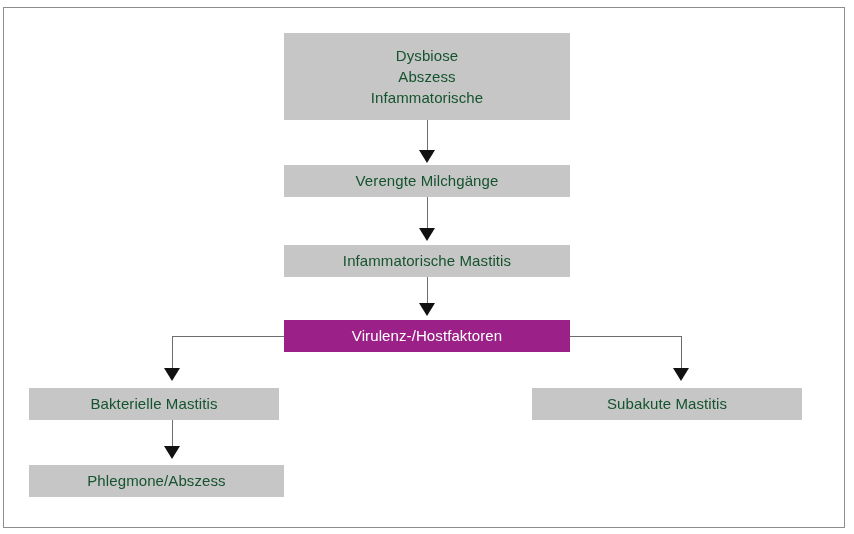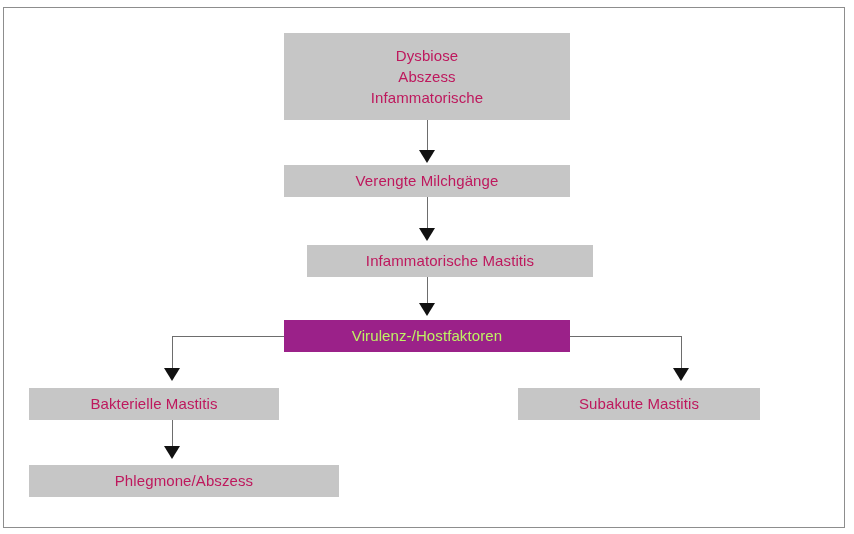--- a/index.html
+++ b/index.html
@@ -27,29 +27,29 @@
     box-sizing: border-box;
     background: #ffffff;
   }
   .node {
     position: absolute;
     box-sizing: border-box;
     display: flex;
     align-items: center;
     justify-content: center;
     text-align: center;
-    color: #be185d;
+    color: #14532d;
     font-size: 15px;
     line-height: 1.42;
     letter-spacing: 0.1px;
     background: #c6c6c6;
   }
   .node.accent {
     background: #9b2189;
-    color: #bef264;
+    color: #ffffff;
   }
   .node .label {
     width: 100%;
     padding: 0 8px;
     box-sizing: border-box;
   }
   
   .vline {
     position: absolute;
     width: 1px;
@@ -100,21 +100,21 @@
   <div class="vline" style="left:427px; top:120px; height:32px;"></div>
   <div class="arrowhead" style="left:419px; top:150px;"></div>
 
   <div class="node" style="left:284px; top:165px; width:286px; height:32px;">
     <div class="label">Verengte Milchgänge</div>
   </div>
 
   <div class="vline" style="left:427px; top:197px; height:32px;"></div>
   <div class="arrowhead" style="left:419px; top:228px;"></div>
 
-  <div class="node" style="left:284px; top:245px; width:286px; height:32px;margin-left:23px;">
+  <div class="node" style="left:284px; top:245px; width:286px; height:32px;">
     <div class="label">Infammatorische Mastitis</div>
   </div>
 
   <div class="vline" style="left:427px; top:277px; height:28px;"></div>
   <div class="arrowhead" style="left:419px; top:303px;"></div>
 
   <div class="node accent" style="left:284px; top:320px; width:286px; height:32px;">
     <div class="label">Virulenz-/Hostfaktoren</div>
   </div>
 
@@ -123,26 +123,26 @@
   <div class="arrowhead" style="left:164px; top:368px;"></div>
 
   <div class="hline" style="left:570px; top:336px; width:112px;"></div>
   <div class="vline" style="left:681px; top:336px; height:34px;"></div>
   <div class="arrowhead" style="left:673px; top:368px;"></div>
 
   <div class="node" style="left:29px; top:388px; width:250px; height:32px;">
     <div class="label">Bakterielle Mastitis</div>
   </div>
 
-  <div class="node" style="left:518px; top:388px; width:242px; height:32px;">
+  <div class="node" style="left:532px; top:388px; width:270px; height:32px;">
     <div class="label">Subakute Mastitis</div>
   </div>
 
   <div class="vline" style="left:172px; top:420px; height:28px;"></div>
   <div class="arrowhead" style="left:164px; top:446px;"></div>
 
-  <div class="node" style="left:29px; top:465px; width:310px; height:32px;">
+  <div class="node" style="left:29px; top:465px; width:255px; height:32px;">
     <div class="label">Phlegmone/Abszess</div>
   </div>
 
   <div id="copyright">© Universimed</div>
 
 </div>
 
 </body></html>

